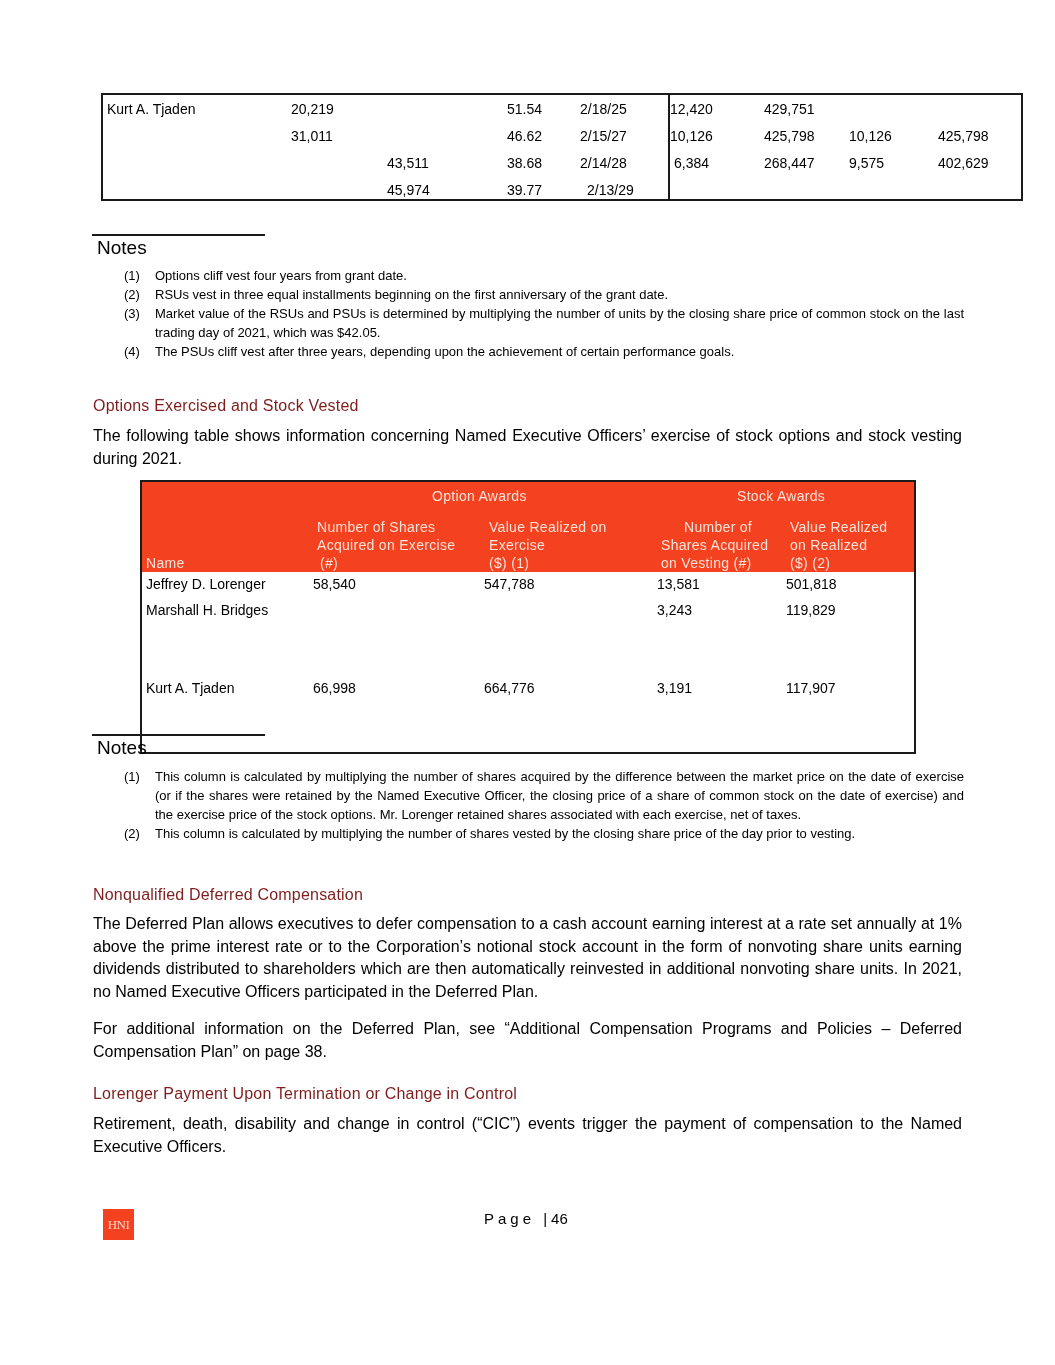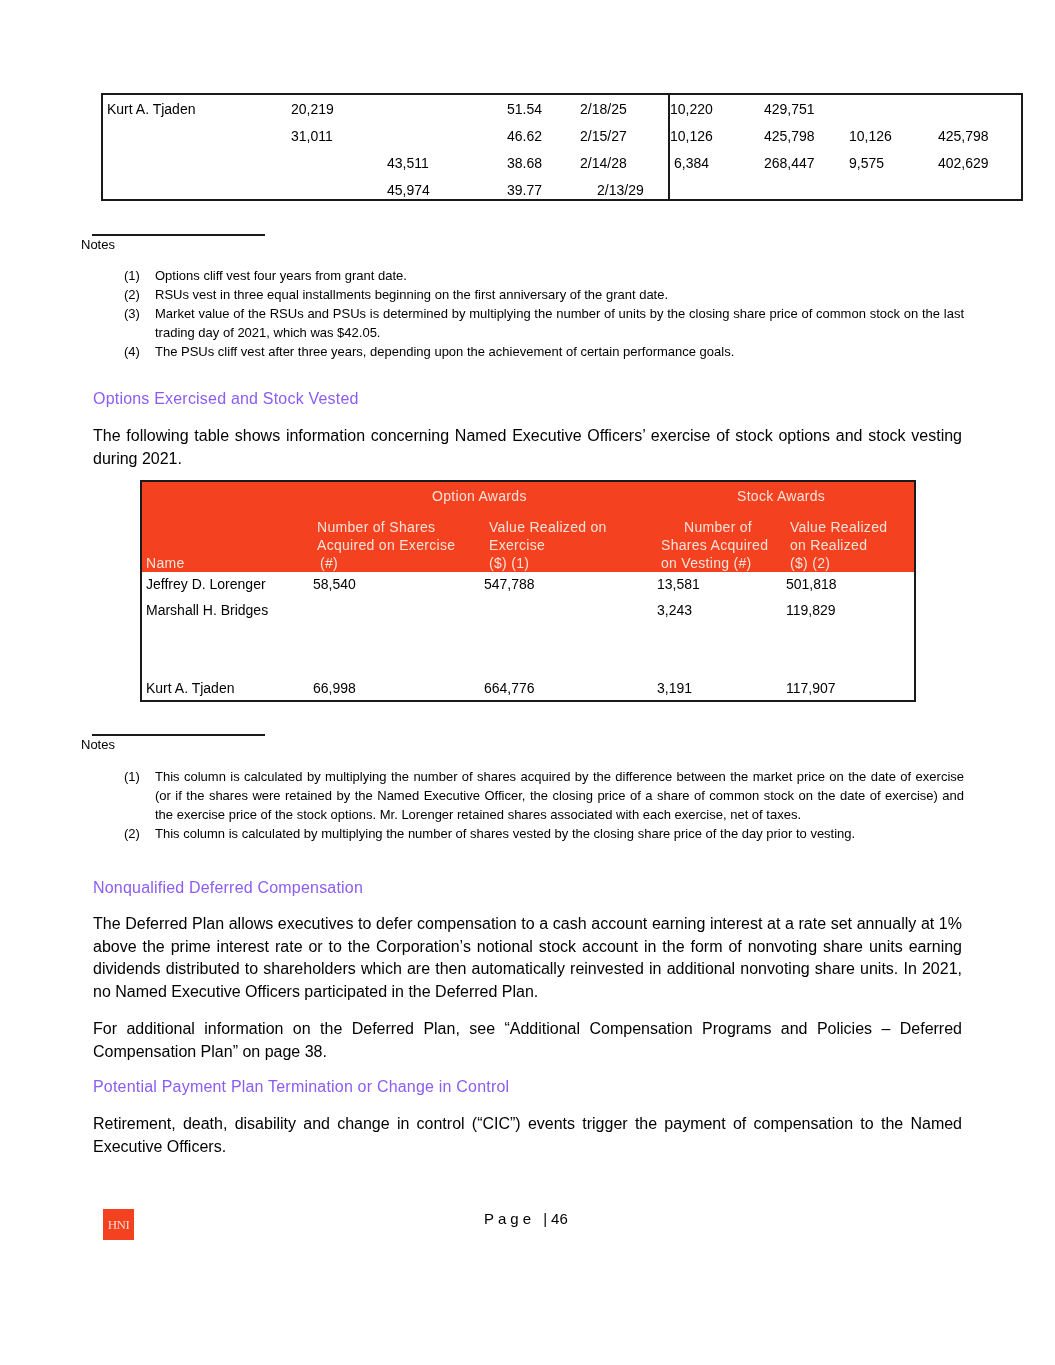--- a/index.html
+++ b/index.html
@@ -7,30 +7,30 @@
          font-family: "Liberation Sans", sans-serif; color: #000; }
 
   
   .top-table { position: absolute; left: 101px; top: 93px; width: 922px; height: 108px;
                border: 2px solid #1a1a1a; box-sizing: border-box; }
   .top-table .divider { position: absolute; left: 565px; top: 0; bottom: 0; width: 0;
                         border-left: 2px solid #1a1a1a; }
   .top-table .cell { position: absolute; font-size: 14px; white-space: nowrap; }
 
   .note-rule { position: absolute; left: 92px; width: 173px; height: 0; border-top: 2px solid #1a1a1a; }
-  .notes-label { position: absolute; left: 81px; font-size: 13px; }
+  .notes-label { position: absolute; left: 97px; font-size: 19px; }
   .note-item { position: absolute; left: 124px; width: 840px; font-size: 13px; line-height: 19px; }
   .note-item .num { position: absolute; left: 0; top: 0; }
   .note-item .txt { margin-left: 31px; display: block; text-align: justify; }
 
-  .section-title { position: absolute; left: 93px; font-size: 16px; color: #8b5cf6; letter-spacing: 0.2px; }
+  .section-title { position: absolute; left: 93px; font-size: 16px; color: #7f1d1d; letter-spacing: 0.2px; margin-top: 7px; }
   .para { position: absolute; left: 93px; width: 869px; font-size: 16px; line-height: 22.5px; text-align: justify; }
 
   
-  .oe-table { position: absolute; left: 140px; top: 480px; width: 776px; height: 222px;
+  .oe-table { position: absolute; left: 140px; top: 480px; width: 776px; height: 274px;
               border: 2px solid #1a1a1a; box-sizing: border-box; }
   .oe-head { position: absolute; left: 0; top: 0; width: 772px; height: 90px; background: #f4411f; }
   .oe-head .h { position: absolute; color: #fbe3d9; font-size: 14px; line-height: 18px; letter-spacing: 0.3px; }
   .oe-row { position: absolute; left: 0; width: 772px; height: 26px; font-size: 14px; padding-left: 48px; }
   .oe-row .c { position: absolute; top: 4px; white-space: nowrap; }
 
   .footer-logo { position: absolute; left: 103px; top: 1209px; width: 31px; height: 31px; background: #f4411f;
                  color: #fbd8cc; font-family: "Liberation Serif", serif; font-size: 13px;
                  display: flex; align-items: center; justify-content: center; letter-spacing: -0.5px; }
   .page-num { position: absolute; left: 484px; top: 1210px; font-size: 15px; letter-spacing: 4px; }
@@ -39,42 +39,42 @@
 </head>
 <body>
 
 <div class="top-table">
   <div class="divider"></div>
 
   <span class="cell" style="left:4px;top:6px">Kurt A. Tjaden</span>
   <span class="cell" style="left:188px;top:6px">20,219</span>
   <span class="cell" style="left:404px;top:6px">51.54</span>
   <span class="cell" style="left:477px;top:6px">2/18/25</span>
-  <span class="cell" style="left:567px;top:6px">10,220</span>
+  <span class="cell" style="left:567px;top:6px">12,420</span>
   <span class="cell" style="left:661px;top:6px">429,751</span>
 
   <span class="cell" style="left:188px;top:33px">31,011</span>
   <span class="cell" style="left:404px;top:33px">46.62</span>
   <span class="cell" style="left:477px;top:33px">2/15/27</span>
   <span class="cell" style="left:567px;top:33px">10,126</span>
   <span class="cell" style="left:661px;top:33px">425,798</span>
   <span class="cell" style="left:746px;top:33px">10,126</span>
   <span class="cell" style="left:835px;top:33px">425,798</span>
 
   <span class="cell" style="left:284px;top:60px">43,511</span>
   <span class="cell" style="left:404px;top:60px">38.68</span>
   <span class="cell" style="left:477px;top:60px">2/14/28</span>
   <span class="cell" style="left:571px;top:60px">6,384</span>
   <span class="cell" style="left:661px;top:60px">268,447</span>
   <span class="cell" style="left:746px;top:60px">9,575</span>
   <span class="cell" style="left:835px;top:60px">402,629</span>
 
   <span class="cell" style="left:284px;top:87px">45,974</span>
   <span class="cell" style="left:404px;top:87px">39.77</span>
-  <span class="cell" style="left:494px;top:87px">2/13/29</span>
+  <span class="cell" style="left:484px;top:87px">2/13/29</span>
 </div>
 
 <div class="note-rule" style="top:234px"></div>
 <div class="notes-label" style="top:237px">Notes</div>
 <div class="note-item" style="top:266px">
   <span class="num">(1)</span>
   <span class="txt">Options cliff vest four years from grant date.</span>
 </div>
 <div class="note-item" style="top:285px">
   <span class="num">(2)</span>
@@ -147,21 +147,21 @@
 </div>
 <div class="note-item" style="top:824px">
   <span class="num">(2)</span>
   <span class="txt">This column is calculated by multiplying the number of shares vested by the closing share price of the day prior to vesting.</span>
 </div>
 
 <div class="section-title" style="top:879px">Nonqualified Deferred Compensation</div>
 <div class="para" style="top:913px">The Deferred Plan allows executives to defer compensation to a cash account earning interest at a rate set annually at 1% above the prime interest rate or to the Corporation’s notional stock account in the form of nonvoting share units earning dividends distributed to shareholders which are then automatically reinvested in additional nonvoting share units. In 2021, no Named Executive Officers participated in the Deferred Plan.</div>
 <div class="para" style="top:1018px">For additional information on the Deferred Plan, see “Additional Compensation Programs and Policies – Deferred Compensation Plan” on page 38.</div>
 
-<div class="section-title" style="top:1078px">Potential Payment Plan Termination or Change in Control</div>
+<div class="section-title" style="top:1078px">Lorenger Payment Upon Termination or Change in Control</div>
 <div class="para" style="top:1113px">Retirement, death, disability and change in control (“CIC”) events trigger the payment of compensation to the Named Executive Officers.</div>
 
 <div class="footer-logo">
   <span>HNI</span>
 </div>
 <div class="page-num">
   <span>Page |</span><span class="n">46</span>
 </div>
 
 </body></html>

